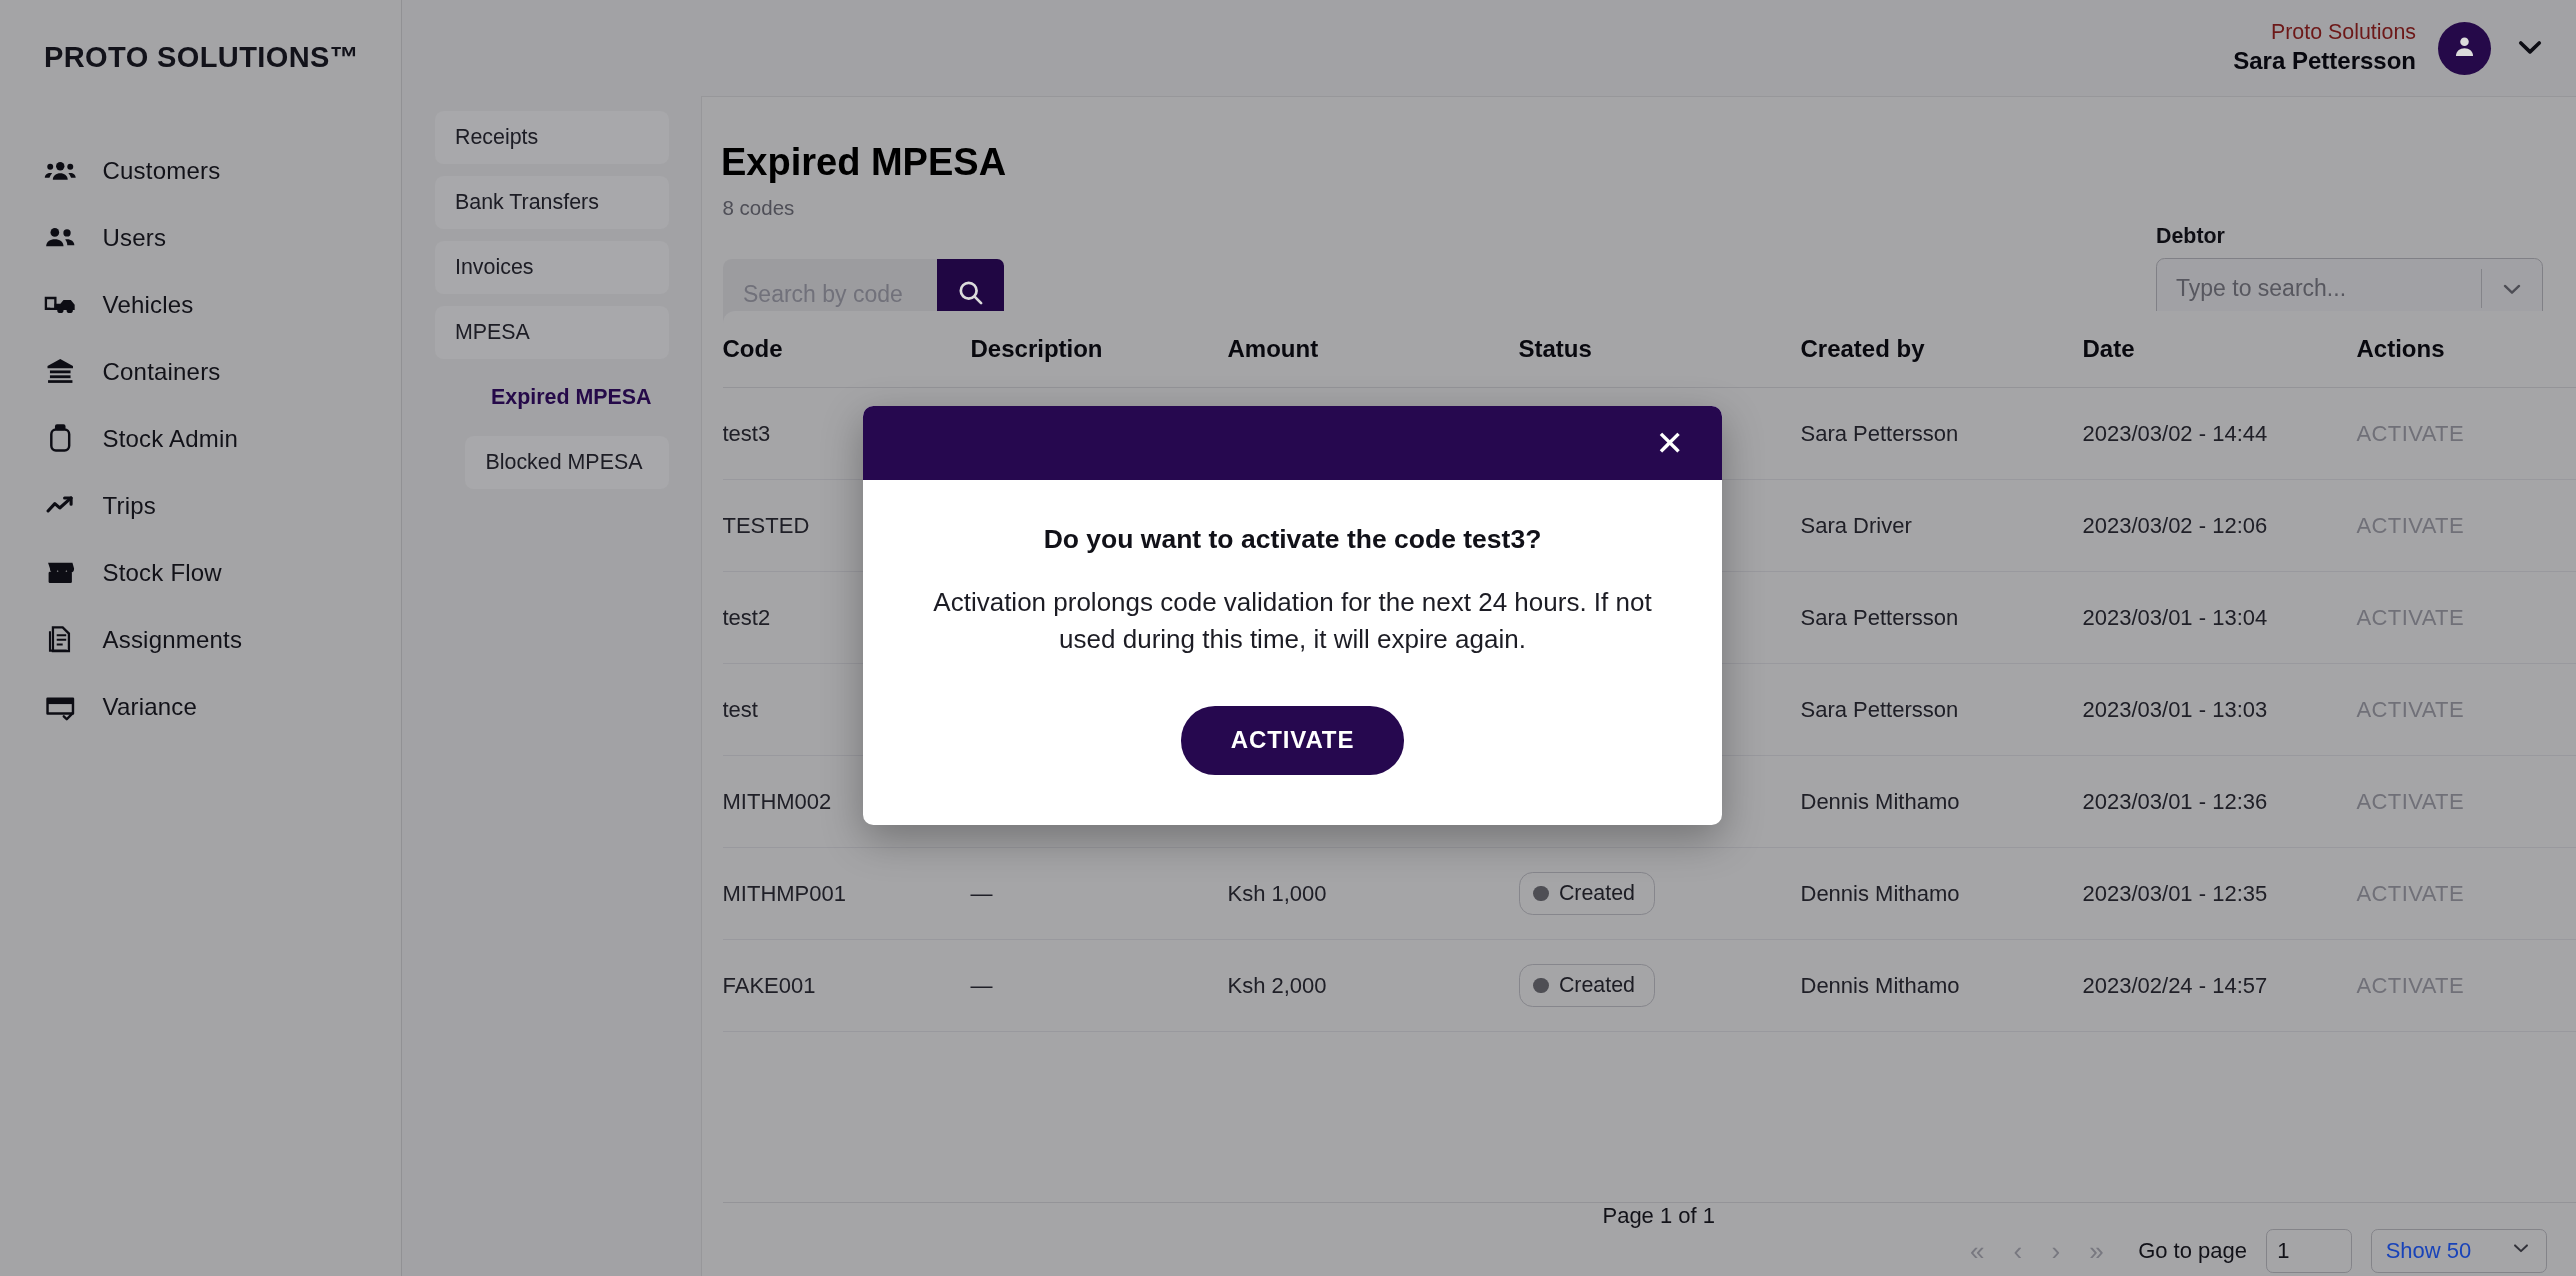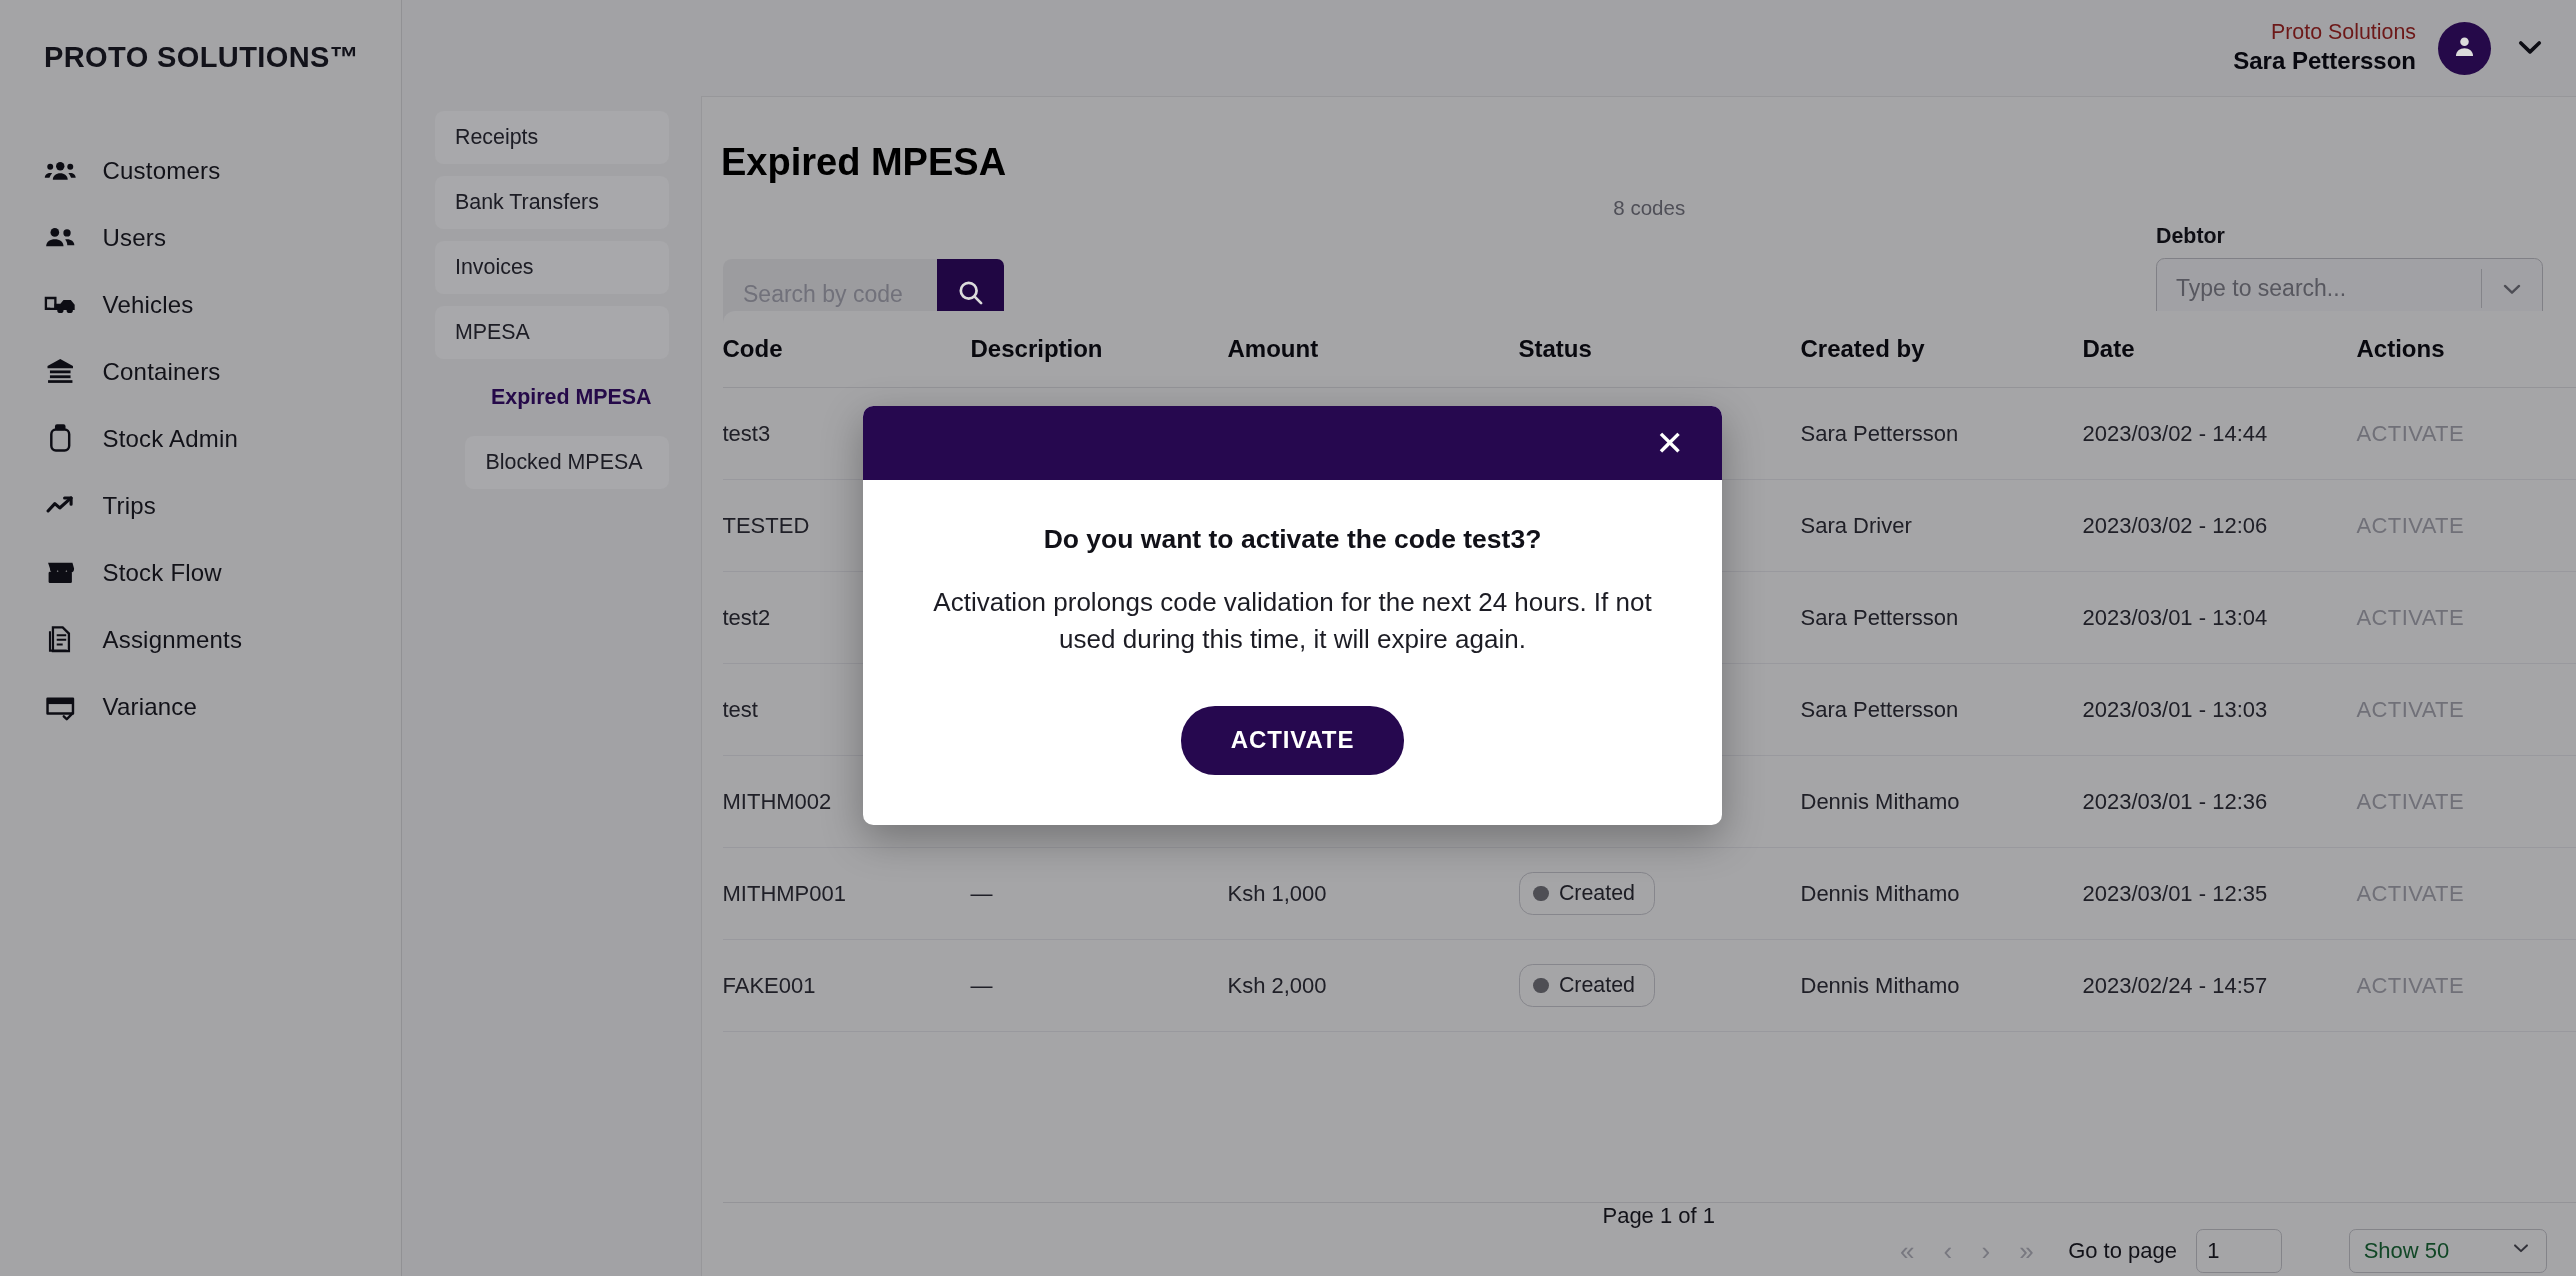--- a/index.html
+++ b/index.html
@@ -56,21 +56,21 @@
   .content {
     flex: 1 1 auto; position: relative;
     background: #c0c0c3;
     border-left: 1.7px solid #b0b0b4;
     border-top: 1.7px solid #b0b0b4;
     margin-top: 96px;
     height: calc(1276px - 96px);
     overflow: hidden;
   }
   .page-title { font-size: 38px; font-weight: 700; color: #000; padding: 44px 0 0 19px; }
-  .page-sub { font-size: 20.5px; color: #5c5c66; padding: 12px 0 0 20.5px; text-align: center; }
+  .page-sub { font-size: 20.5px; color: #5c5c66; padding: 12px 0 0 20.5px; }
 
   .searchrow { display: flex; align-items: center; padding: 39px 0 0 20.5px; }
   .search-input {
     width: 214px; height: 70px; background: #b6b6ba;
     border: none; border-radius: 8.6px 0 0 8.6px;
     font-size: 23px; color: #2b2b33; padding: 0 20.5px;
     font-family: "Liberation Sans", sans-serif; outline: none;
   }
   .search-input::placeholder { color: #84848f; }
   .search-btn {
@@ -134,22 +134,22 @@
   .pager .right { margin-left: auto; display: flex; align-items: center; gap: 19px; padding-right: 29px; }
   .pg-arrow { font-size: 26px; color: #8c8c95; cursor: pointer; padding: 0 5.1px; }
   .goto-label { font-size: 22px; color: #15151d; margin-left: 10.3px; }
   .goto-input {
     width: 86px; height: 44px; border: 0.9px solid #9a9aa0; border-radius: 6.8px;
     background: transparent; font-size: 22px; color: #15151d; padding: 0 10.3px;
     font-family: "Liberation Sans", sans-serif; outline: none;
   }
   .show-select {
     height: 44px; border: 0.9px solid #9a9aa0; border-radius: 6.8px;
-    display: flex; align-items: center; gap: 61px; padding: 0 13.7px;
-    font-size: 22px; color: #14532d; cursor: pointer; margin-left: 48px;
+    display: flex; align-items: center; gap: 39px; padding: 0 13.7px;
+    font-size: 22px; color: #1d4ed8; cursor: pointer;
   }
 
   
   .topbar {
     position: absolute; right: 0; top: 0; height: 96px; width: 1026px;
     display: flex; align-items: center; justify-content: flex-end;
     padding-right: 29px; gap: 22px;
   }
   .usertext { text-align: right; line-height: 1.28; }
   .usertext .org { font-size: 21.4px; color: #7f1d1d; text-align: right; }

